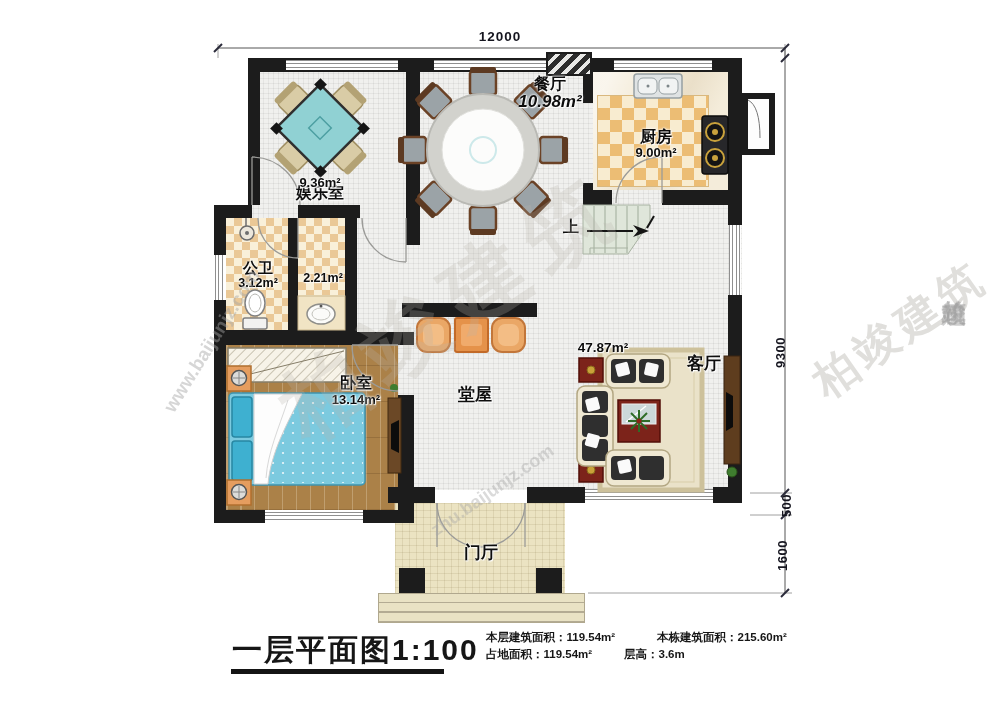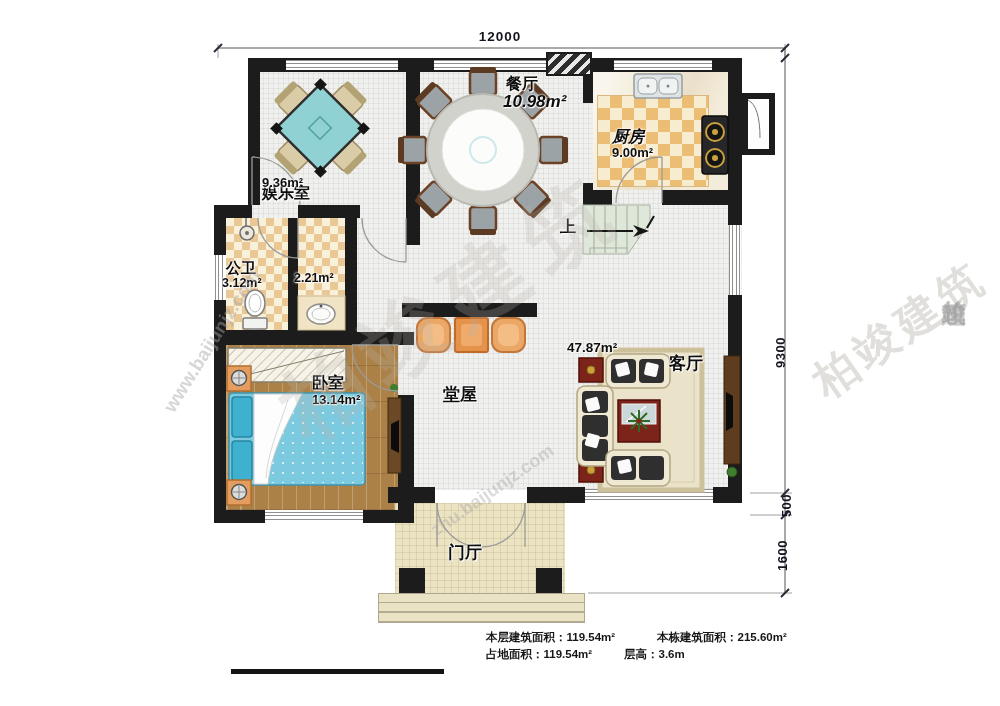--- a/index.html
+++ b/index.html
@@ -28,21 +28,21 @@
     background-size:7px 7px;}
   .win-h{position:absolute;background-color:#fff;
     background-image:repeating-linear-gradient(to bottom,#8f8f8f 0 1px,transparent 1px 3.4px);}
   .win-v{position:absolute;background-color:#fff;
     background-image:repeating-linear-gradient(to right,#8f8f8f 0 1px,transparent 1px 3.4px);}
   .hatchbox{position:absolute;border:2px solid #1c1c1c;
     background:repeating-linear-gradient(135deg,#2c2c2c 0 5px,#e8e8e6 5px 9px);}
   .fluebox{position:absolute;border:6px solid #1c1c1c;background:#fdfdfd;}
   .steps{position:absolute;border:1px solid #b0a88e;
     background:repeating-linear-gradient(to bottom,#e9e2c4 0 8px,#b3ab93 8px 9.3px);}
-  .lbl{position:absolute;font-weight:bold;text-align:left;line-height:1.1;color:#0d0d0d;
+  .lbl{position:absolute;font-weight:bold;text-align:center;line-height:1.1;color:#0d0d0d;
        text-shadow:0 0 2px #fff,0 0 3px #fff,1px 1px 1px #fff;white-space:nowrap;}
   .dim{position:absolute;font-weight:bold;font-size:13.5px;letter-spacing:1px;text-align:center;color:#15151f;}
   .vdim{position:absolute;width:56px;text-align:center;font-weight:bold;font-size:13px;
         letter-spacing:.5px;transform:rotate(-90deg);color:#15151f;}
   .wm{position:absolute;pointer-events:none;white-space:nowrap;font-weight:bold;}
   .title{position:absolute;left:232px;top:630px;font-size:30px;font-weight:600;letter-spacing:2px;color:#161616;}
   .title-rule{position:absolute;left:231px;top:669px;width:213px;height:5px;background:#141414;}
   .stat{position:absolute;font-size:11.5px;font-weight:bold;color:#161616;white-space:nowrap;margin-left:39px;}
   svg{position:absolute;left:0;top:0;pointer-events:none;}
 </style>
@@ -363,21 +363,21 @@
         <line x1="781" y1="519" x2="789" y2="511"></line>
         <line x1="781" y1="597" x2="789" y2="589"></line>
       </g>
     </g>
   </svg>
 
   <div class="lbl" style="left:262px;top:157px;width:116px;font-size:16px;margin-top:27px;">娱乐室</div>
   <div class="lbl" style="left:262px;top:176px;width:116px;font-size:13px;">9.36m²</div>
   <div class="lbl" style="left:506px;top:75px;width:88px;font-size:16px;">餐厅</div>
   <div class="lbl" style="left:503px;top:93px;width:94px;font-size:17px;font-style:italic;">10.98m²</div>
-  <div class="lbl" style="left:612px;top:128px;width:88px;font-size:16px;font-style:italic;">厨房</div>
+  <div class="lbl" style="left:612px;top:128px;width:88px;font-size:16px;">厨房</div>
   <div class="lbl" style="left:612px;top:146px;width:88px;font-size:13px;">9.00m²</div>
   <div class="lbl" style="left:226px;top:260px;width:64px;font-size:15px;">公卫</div>
   <div class="lbl" style="left:222px;top:277px;width:72px;font-size:12.5px;">3.12m²</div>
   <div class="lbl" style="left:294px;top:272px;width:58px;font-size:12.5px;">2.21m²</div>
   <div class="lbl" style="left:312px;top:374px;width:88px;font-size:16px;">卧室</div>
   <div class="lbl" style="left:312px;top:393px;width:88px;font-size:13px;">13.14m²</div>
   <div class="lbl" style="left:443px;top:386px;width:64px;font-size:17px;">堂屋</div>
   <div class="lbl" style="left:567px;top:341px;width:72px;font-size:13.5px;">47.87m²</div>
   <div class="lbl" style="left:669px;top:355px;width:70px;font-size:17px;">客厅</div>
   <div class="lbl" style="left:448px;top:544px;width:66px;font-size:17px;">门厅</div>
@@ -387,20 +387,23 @@
   <div class="vdim" style="left:752px;top:345px;">9300</div>
   <div class="vdim" style="left:758px;top:498px;">500</div>
   <div class="vdim" style="left:754px;top:548px;">1600</div>
 
   <div class="wm" style="left:255px;top:250px;font-size:84px;letter-spacing:14px;color:rgba(185,181,172,.25);transform:rotate(-35deg);">柏竣建筑</div>
   <div class="wm" style="left:130px;top:330px;font-size:19px;color:rgba(165,165,165,.45);transform:rotate(-58deg);">www.baijunjz.com</div>
   <div class="wm" style="left:420px;top:480px;font-size:18px;color:rgba(165,165,165,.4);transform:rotate(-35deg);">zhu.baijunjz.com</div>
   <div class="wm" style="left:800px;top:300px;font-size:44px;letter-spacing:6px;color:rgba(178,175,168,.4);transform:rotate(-35deg);">柏竣建筑</div>
   <div class="wm" style="left:938px;top:282px;font-size:24px;color:rgba(160,160,160,.5);writing-mode:vertical-rl;">柏竣建筑</div>
 
+  <div class="title">
+    <span>一层平面图</span><span>1:100</span>
+  </div>
   <div class="title-rule"></div>
 
   <div class="stat" style="left:447px;top:630px;">
     <span>本层建筑面积：</span><span>119.54m²</span>
   </div>
   <div class="stat" style="left:447px;top:647px;">
     <span>占地面积：</span><span>119.54m²</span>
   </div>
   <div class="stat" style="left:618px;top:630px;">
     <span>本栋建筑面积：</span><span>215.60m²</span>

